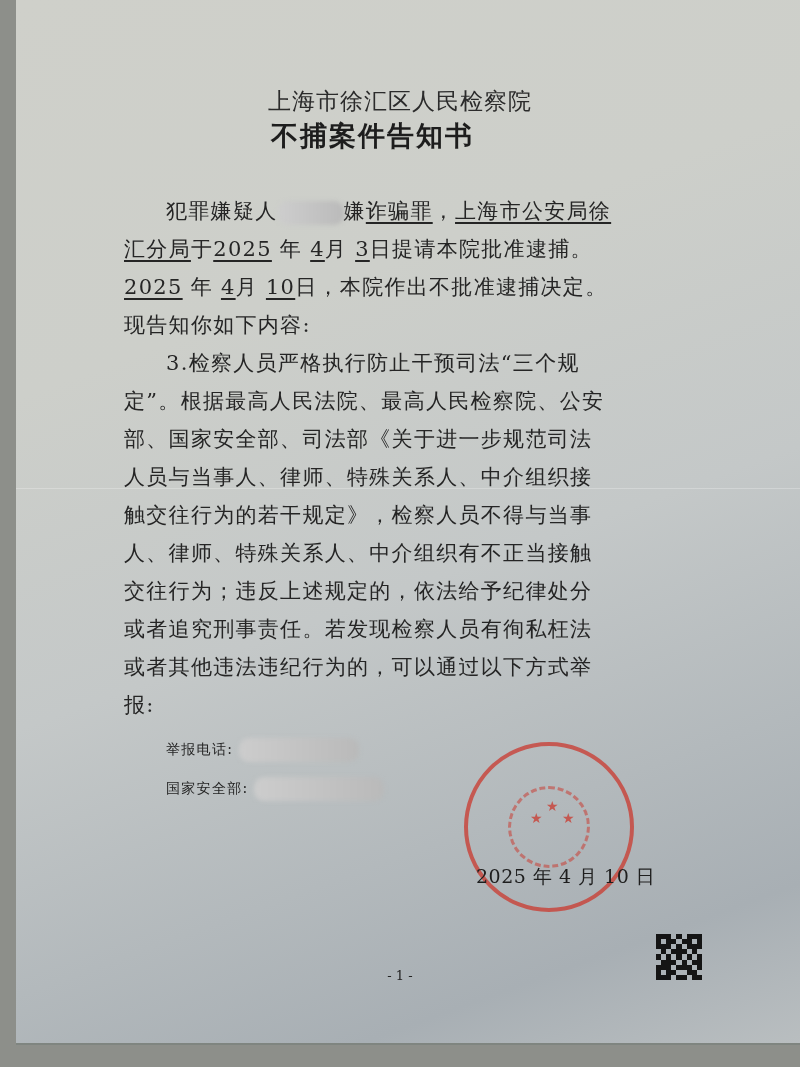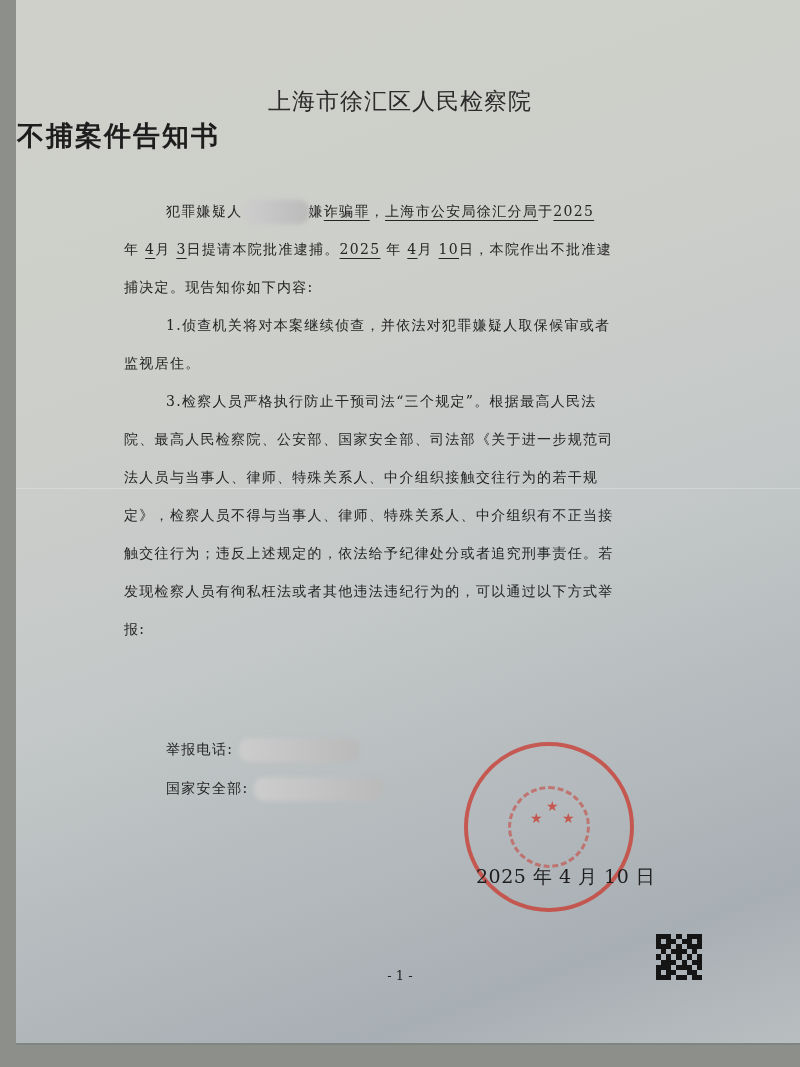--- a/index.html
+++ b/index.html
@@ -18,27 +18,27 @@
   }
   .fold {
     position: absolute; left: 16px; top: 488px; width: 784px; height: 1px;
     background: rgba(255,255,255,0.25);
   }
   .header-org {
     position: absolute; top: 86px; left: 0; width: 800px; text-align: center;
     font-size: 23px; color: #2b2b2b; letter-spacing: 1px;
   }
   .header-title {
-    position: absolute; top: 118px; left: 0; width: 728px; 
+    position: absolute; top: 118px; left: 0; width: 728px; text-align: center;
     font-family: "DejaVu Sans", "Liberation Sans", sans-serif;
     font-weight: bold; font-size: 27px; color: #1d1d1d; letter-spacing: 2px; padding-left: 17px;
   }
   .body-text {
     position: absolute; left: 124px; top: 192px; width: 490px;
-    font-size: 14px; line-height: 38px; color: #252525;
+    font-size: 21px; line-height: 38px; color: #252525;
     letter-spacing: 1.3px;
   }
   .body-text p { text-indent: 42px; }
   .u { text-decoration: underline; text-underline-offset: 4px; }
   .redact {
     display: inline-block; vertical-align: middle;
     background: linear-gradient(90deg, rgba(205,205,205,0.95), rgba(185,185,185,0.95));
     filter: blur(2px); border-radius: 10px; height: 24px;
   }
   .report-line { position: absolute; left: 166px; font-size: 14px; color: #252525; letter-spacing: 1.3px; }
@@ -70,21 +70,20 @@
 <body>
 
 <div class="paper"></div>
 <div class="fold"></div>
 
 <div class="header-org">上海市徐汇区人民检察院</div>
 <div class="header-title">不捕案件告知书</div>
 
 <div class="body-text">
   <p><span>犯罪嫌疑人</span><span class="redact" style="width:66px"></span><span>嫌</span><span class="u">诈骗罪</span><span>，</span><span class="u">上海市公安局徐汇分局</span><span>于</span><span class="u">2025</span> <span>年</span> <span class="u">4</span><span>月</span> <span class="u">3</span><span>日提请本院批准逮捕。</span><span class="u">2025</span> <span>年</span> <span class="u">4</span><span>月</span> <span class="u">10</span><span>日，本院作出不批准逮捕决定。现告知你如下内容:</span></p>
-  <p>1.侦查机关将对本案继续侦查，并依法对犯罪嫌疑人取保候审或者监视居住。</p>
   <p>3.检察人员严格执行防止干预司法“三个规定”。根据最高人民法院、最高人民检察院、公安部、国家安全部、司法部《关于进一步规范司法人员与当事人、律师、特殊关系人、中介组织接触交往行为的若干规定》，检察人员不得与当事人、律师、特殊关系人、中介组织有不正当接触交往行为；违反上述规定的，依法给予纪律处分或者追究刑事责任。若发现检察人员有徇私枉法或者其他违法违纪行为的，可以通过以下方式举报:</p>
 </div>
 
 <div class="report-line" style="top:738px">
   <span>举报电话:</span>
   <span class="redact" style="width:120px"></span>
 </div>
 <div class="report-line" style="top:777px">
   <span>国家安全部:</span>
   <span class="redact" style="width:130px"></span>

